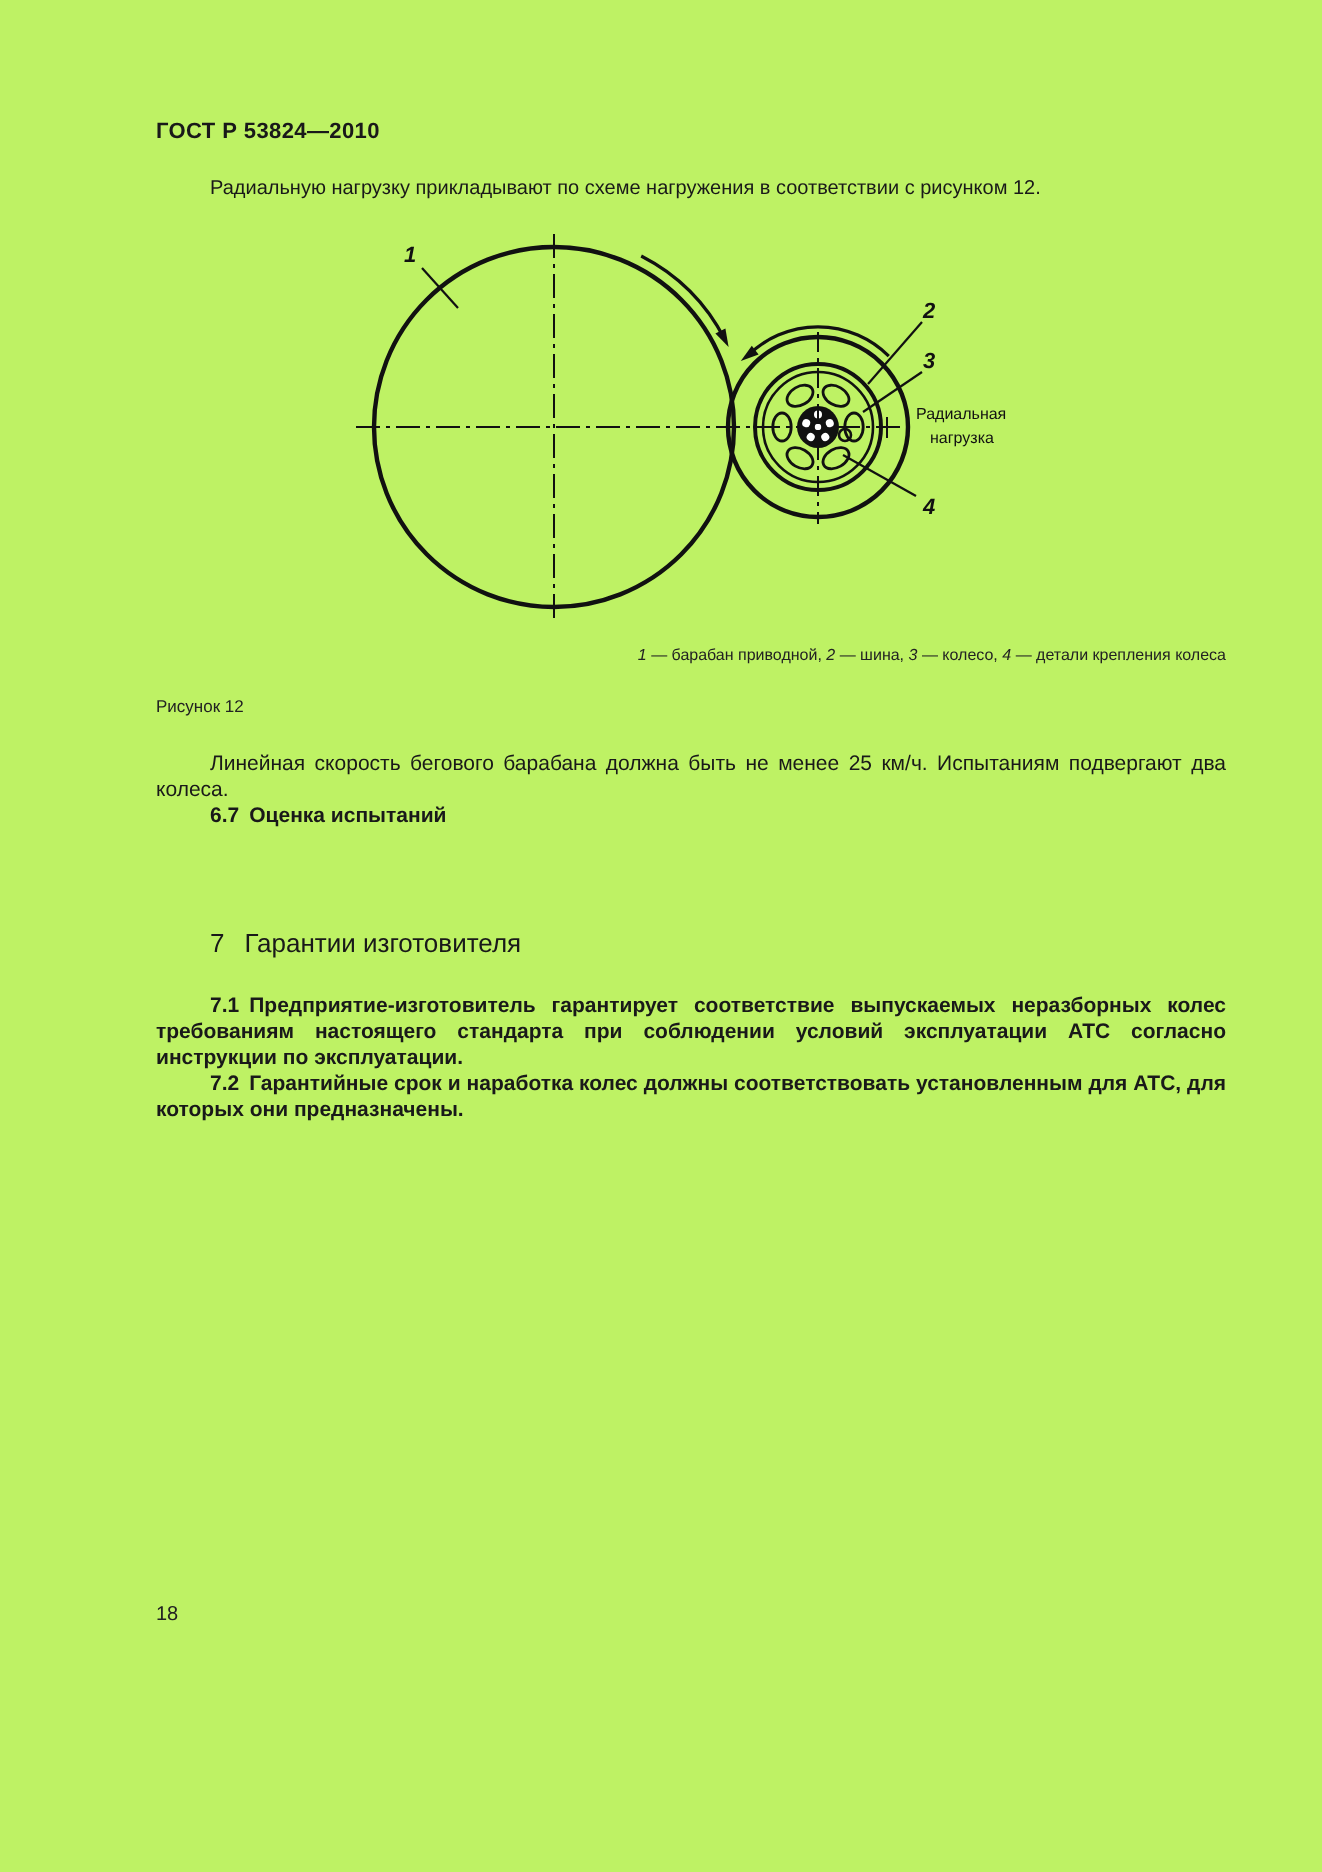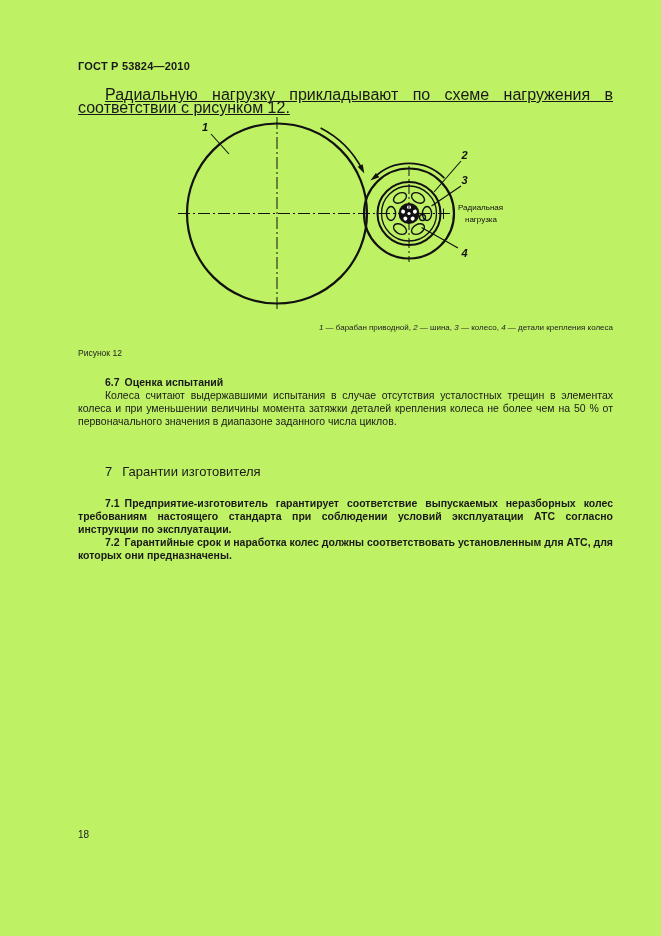--- a/index.html
+++ b/index.html
@@ -10,21 +10,21 @@
     font-family:"Liberation Sans", sans-serif;
     color:#191919;
     overflow:hidden;
   }
   .hdr{
     position:absolute;left:78px;top:60px;
     font-size:11px;font-weight:bold;letter-spacing:.2px;
   }
   .intro{
     position:absolute;left:78px;top:88px;width:535px;
-    font-size:16px;line-height:13px;text-align:justify;text-indent:27px;text-decoration:underline;
+    font-size:10px;line-height:13px;text-align:justify;text-indent:27px;
   }
   .figwrap{position:absolute;left:160px;top:110px;width:375px;height:208px;}
   .figwrap svg{display:block;width:100%;height:100%;}
   .figcap{
     position:absolute;left:78px;top:323px;width:535px;
     font-size:8px;text-align:right;color:#222;
   }
   .figcap .it{font-style:italic;}
   .figlabel{
     position:absolute;left:78px;top:348px;width:535px;
@@ -41,21 +41,21 @@
     position:absolute;left:78px;top:464px;width:535px;
     font-size:13px;font-weight:normal;text-indent:27px;
   }
   .sec7-head .sec-num{margin-right:10px;}
   .sec7-block{
     position:absolute;left:78px;top:497px;width:535px;
     font-size:10.5px;line-height:13px;text-align:justify;font-weight:bold;
   }
   .sec7-block p{margin:0;text-indent:27px;}
   .pagenum{
-    position:absolute;left:78px;top:829px;
+    position:absolute;left:78px;top:802px;
     font-size:10px;color:#222;
   }
   .fig-line{stroke:#111;fill:none;}
   .fig-fill{fill:#111;stroke:none;}
   text.callout{font-family:"Liberation Sans",sans-serif;font-size:11px;font-style:italic;font-weight:bold;fill:#111;}
   text.radial{font-family:"Liberation Sans",sans-serif;font-size:8px;fill:#111;}
 </style>
 </head>
 <body>
 
@@ -119,22 +119,22 @@
       <text class="radial" x="458" y="209.5">Радиальная</text>
       <text class="radial" x="465" y="221.5">нагрузка</text>
     </svg>
   </div>
 
   <div class="figcap"><span class="it">1</span><span> — барабан приводной, </span><span class="it">2</span><span> — шина, </span><span class="it">3</span><span> — колесо, </span><span class="it">4</span><span> — детали крепления колеса</span></div>
 
   <div class="figlabel">Рисунок 12</div>
 
   <div class="body-block">
+    <p>Линейная скорость бегового барабана должна быть не менее 25 км/ч. Испытаниям подвергают два колеса.</p>
     <p class="subhead"><span class="num-gap">6.7</span><span>Оценка испытаний</span></p>
-    <p>Колеса считают выдержавшими испытания в случае отсутствия усталостных трещин в элементах колеса и при уменьшении величины момента затяжки деталей крепления колеса не более чем на 50 % от первоначального значения в диапазоне заданного числа циклов.</p>
   </div>
 
   <div class="sec7-head"><span class="sec-num">7</span><span>Гарантии изготовителя</span></div>
 
   <div class="sec7-block">
     <p><span class="num-gap">7.1</span><span>Предприятие-изготовитель гарантирует соответствие выпускаемых неразборных колес требованиям настоящего стандарта при соблюдении условий эксплуатации АТС согласно инструкции по эксплуатации.</span></p>
     <p><span class="num-gap">7.2</span><span>Гарантийные срок и наработка колес должны соответствовать установленным для АТС, для которых они предназначены.</span></p>
   </div>
 
   <div class="pagenum">18</div>

